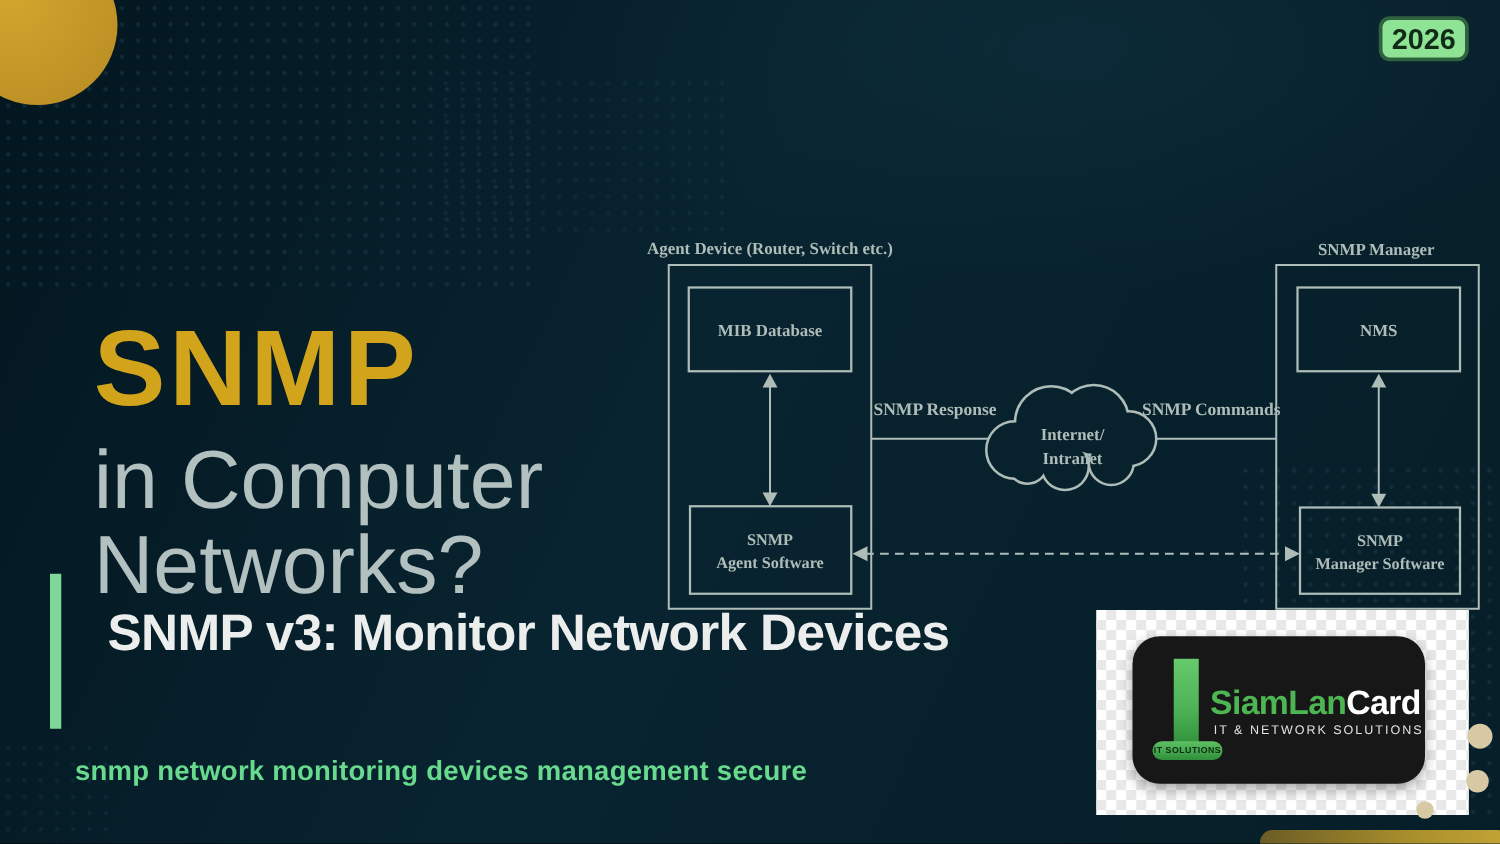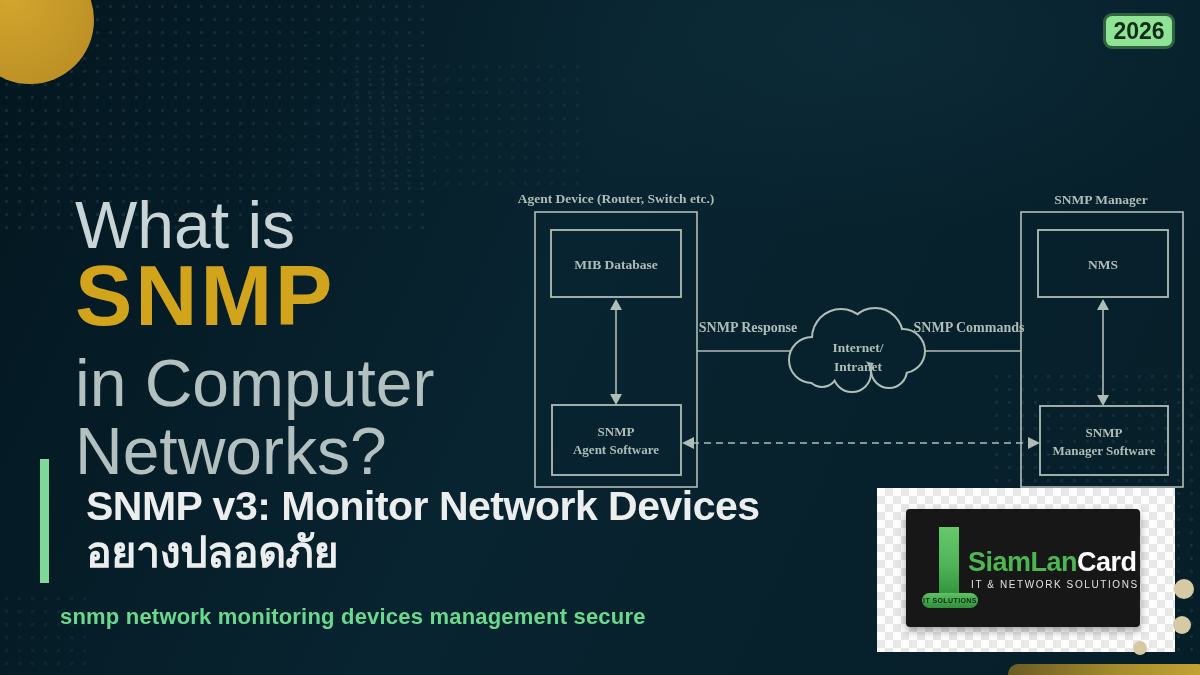--- a/index.html
+++ b/index.html
@@ -29,21 +29,21 @@
   .headline{position:absolute;left:58px;color:#eceeee;font-weight:700;line-height:1;letter-spacing:-.5px;margin-left:28px;}
   .h-line1{top:486px;font-size:41px;}
   .h-line2{top:531px;font-size:43px;}
   .keywords{position:absolute;left:60px;top:604px;font-size:22px;font-weight:700;color:#68da8e;letter-spacing:.2px;}
   .checker{position:absolute;left:877px;top:488px;width:298px;height:164px;background-color:#fff;
     background-image:
       linear-gradient(45deg,#e8e8e8 25%,transparent 25%,transparent 75%,#e8e8e8 75%),
       linear-gradient(45deg,#e8e8e8 25%,transparent 25%,transparent 75%,#e8e8e8 75%);
     background-size:16px 16px;background-position:0 0,8px 8px;}
   .logo-card{position:absolute;left:906px;top:509px;width:234px;height:118px;background:#171717;
-    border-radius:4px;box-shadow:0 4px 10px rgba(0,0,0,.35);}
+    border-radius:22px;box-shadow:0 4px 10px rgba(0,0,0,.35);}
   .logo-bar{position:absolute;left:33px;top:18px;width:20px;height:71px;
     background:linear-gradient(180deg,#66c96c 0%,#4eb457 55%,#2f8f3a 100%);}
   .logo-badge{position:absolute;left:16px;top:84px;width:56px;height:15px;border-radius:8px;
     background:linear-gradient(180deg,#5ec263,#2f8f3a);display:flex;align-items:center;justify-content:center;
     font-size:7px;font-weight:700;color:#0d2a12;letter-spacing:.4px;}
   .logo-brand{position:absolute;left:62px;top:38px;font-size:27px;font-weight:700;letter-spacing:-.5px;white-space:nowrap;}
   .logo-brand .g{color:#4db653;} .logo-brand .w{color:#ffffff;}
   .logo-tag{position:absolute;left:65px;top:70px;font-size:10px;color:#e2e2e2;letter-spacing:1.6px;white-space:nowrap;}
   .gold-band{position:absolute;left:1008px;top:664px;width:200px;height:16px;border-radius:10px 10px 0 0;
     background:linear-gradient(90deg,#6b5c25,#a98f2c 60%,#c3a435);}
@@ -56,21 +56,20 @@
 
   <div class="dots" style="left:0;top:0;width:430px;height:230px;"></div>
   <div class="dots" style="left:350px;top:60px;width:230px;height:130px;opacity:.3;"></div>
   <div class="dots" style="left:990px;top:370px;width:210px;height:290px;"></div>
   <div class="dots" style="left:0;top:592px;width:95px;height:83px;opacity:.3;"></div>
 
   <div class="gold-circle"></div>
 
   <div class="year-badge">2026</div>
 
-  <div class="title t1">What is</div>
   <div class="title t2">SNMP</div>
   <div class="title t4">Networks?</div>
   <div class="title t3">in Computer</div>
 
   <svg class="diagram" width="700" height="315" viewBox="500 180 700 315">
     <g stroke="#aebdb8" fill="none" stroke-width="1.6">
       <rect x="535" y="212" width="162" height="275"></rect>
       <rect x="551" y="230" width="130" height="67" stroke-width="1.8"></rect>
       <rect x="552" y="405" width="129" height="70" stroke-width="1.8"></rect>
       <rect x="1021" y="212" width="162" height="275"></rect>
@@ -124,21 +123,20 @@
     <text x="1104" y="437" font-size="13" text-anchor="middle">SNMP</text>
     <text x="1104" y="455" font-size="13" text-anchor="middle">Manager Software</text>
     <text x="748" y="332" font-size="14" text-anchor="middle">SNMP Response</text>
     <text x="969" y="332" font-size="14" text-anchor="middle">SNMP Commands</text>
     <text x="858" y="352" font-size="13.5" text-anchor="middle">Internet/</text>
     <text x="858" y="371" font-size="13.5" text-anchor="middle">Intranet</text>
   </svg>
 
   <div class="accent-bar"></div>
   <div class="headline h-line1">SNMP v3: Monitor Network Devices</div>
-  <div class="headline h-line2">อยางปลอดภัย</div>
   <div class="keywords">snmp network monitoring devices management secure</div>
 
   <div class="checker"></div>
   <div class="logo-card">
     <div class="logo-bar"></div>
     <div class="logo-badge">IT SOLUTIONS</div>
     <div class="logo-brand"><span class="g">SiamLan</span><span class="w">Card</span></div>
     <div class="logo-tag">IT &amp; NETWORK SOLUTIONS</div>
   </div>
 

